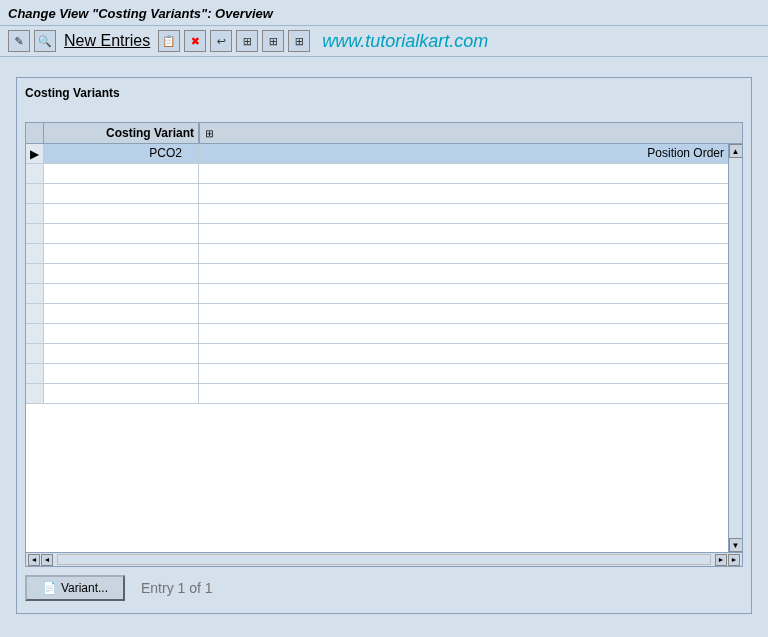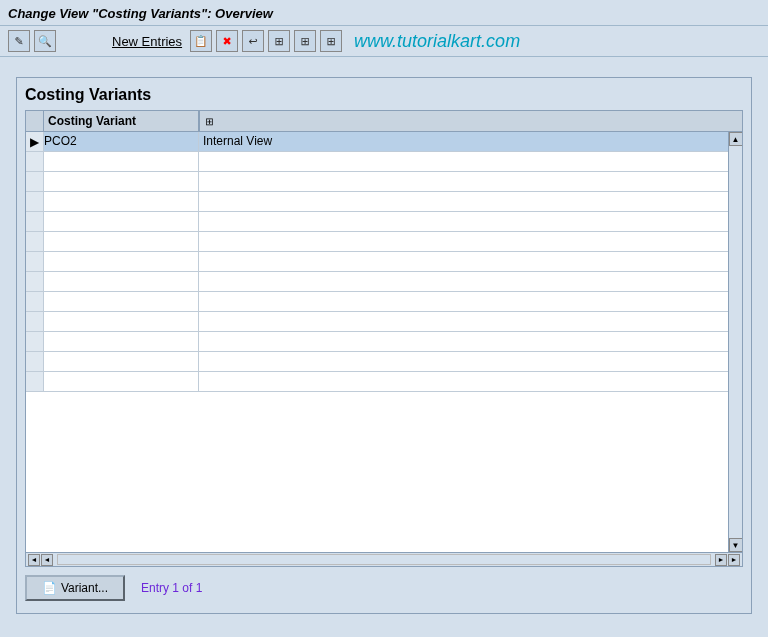--- a/index.html
+++ b/index.html
@@ -43,25 +43,24 @@
       display: flex;
       align-items: center;
       justify-content: center;
       font-size: 11px;
       color: #333;
     }
     .new-entries-btn {
       background: #d4e0ec;
       border: none;
       cursor: pointer;
-      font-size: 13px;
+      font-size: 16px;
       color: #000;
       padding: 2px 4px;
       text-decoration: underline;
-      margin-left: 48px;
     }
     .toolbar-watermark {
       color: #00a0c0;
       font-size: 18px;
       margin-left: 8px;
       font-style: italic;
     }
 
     
     .main-content {
@@ -74,34 +73,35 @@
     
     .panel {
       background: #d4e0ec;
       border: 1px solid #8aa0b8;
       flex: 1;
       display: flex;
       flex-direction: column;
       padding: 8px;
     }
     .panel-title {
-      font-size: 16px;
+      font-size: 12px;
       font-weight: bold;
       color: #000;
-      margin-bottom: 6px;
+      margin-bottom: 22px;
     }
 
     
     .table-container {
       flex: 1;
       background: #fff;
       border: 1px solid #8aa0b8;
       overflow: hidden;
       display: flex;
       flex-direction: column;
+      text-align: right;
     }
 
     
     .table-header {
       display: flex;
       background: #c8d4e0;
       border-bottom: 1px solid #8aa0b8;
       align-items: stretch;
     }
     .col-selector {
@@ -167,21 +167,21 @@
       min-width: 18px;
       border-right: 1px solid #c0ccd8;
       background: #e0e8f0;
       display: flex;
       align-items: center;
       justify-content: center;
     }
     .row-cell-variant {
       width: 155px;
       min-width: 155px;
-      padding: 2px 0;
+      padding: 2px 16px;
       font-size: 12px;
       border-right: 1px solid #c0ccd8;
       overflow: hidden;
     }
     .row-cell-name {
       flex: 1;
       padding: 2px 4px;
       font-size: 12px;
       overflow: hidden;
     }
@@ -265,22 +265,22 @@
       padding: 4px 12px;
       font-size: 12px;
       cursor: pointer;
       display: flex;
       align-items: center;
       gap: 4px;
       min-width: 100px;
       justify-content: center;
     }
     .entry-info {
-      font-size: 12px;
-      color: #6d28d9;
+      font-size: 14px;
+      color: #737373;
     }
   </style>
 </head>
 <body>
 
 <div class="title-bar">
   <h1>Change View "Costing Variants": Overview</h1>
 </div>
 
 <div class="toolbar">
@@ -311,21 +311,21 @@
         <div class="col-costing-variant-header">Costing Variant</div>
         <div class="col-settings-btn">⊞</div>
       </div>
 
       <div class="table-body-wrapper">
         <div class="table-body">
 
           <div class="table-row selected">
             <div class="row-selector">▶</div>
             <div class="row-cell-variant">PCO2</div>
-            <div class="row-cell-name highlighted">Internal View</div>
+            <div class="row-cell-name highlighted">Position Order</div>
           </div>
 
           <div class="table-row">
               <div class="row-selector"></div>
               <div class="row-cell-variant"></div>
               <div class="row-cell-name"></div>
             </div>
           <div class="table-row">
               <div class="row-selector"></div>
               <div class="row-cell-variant"></div>

